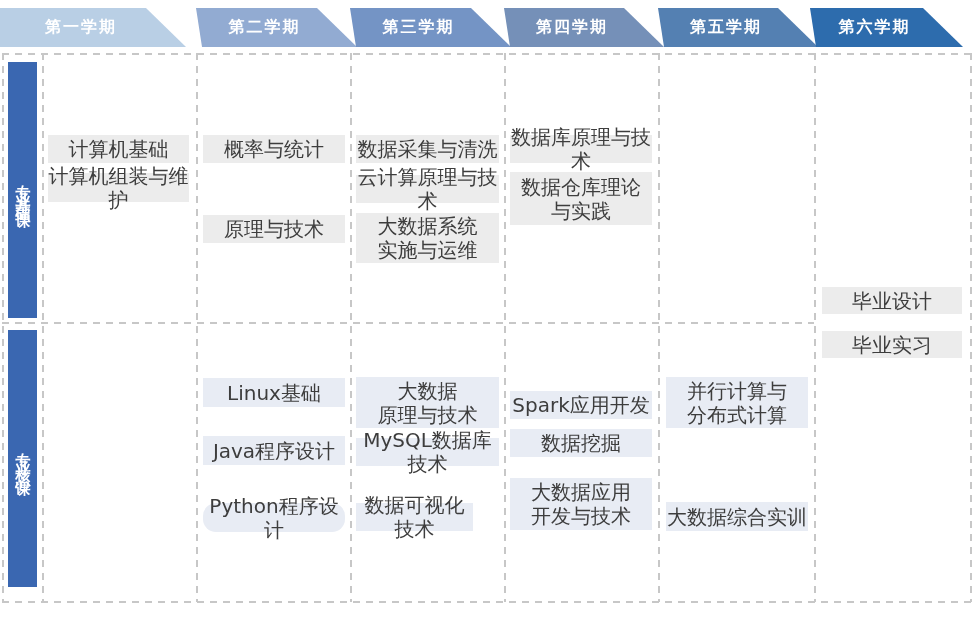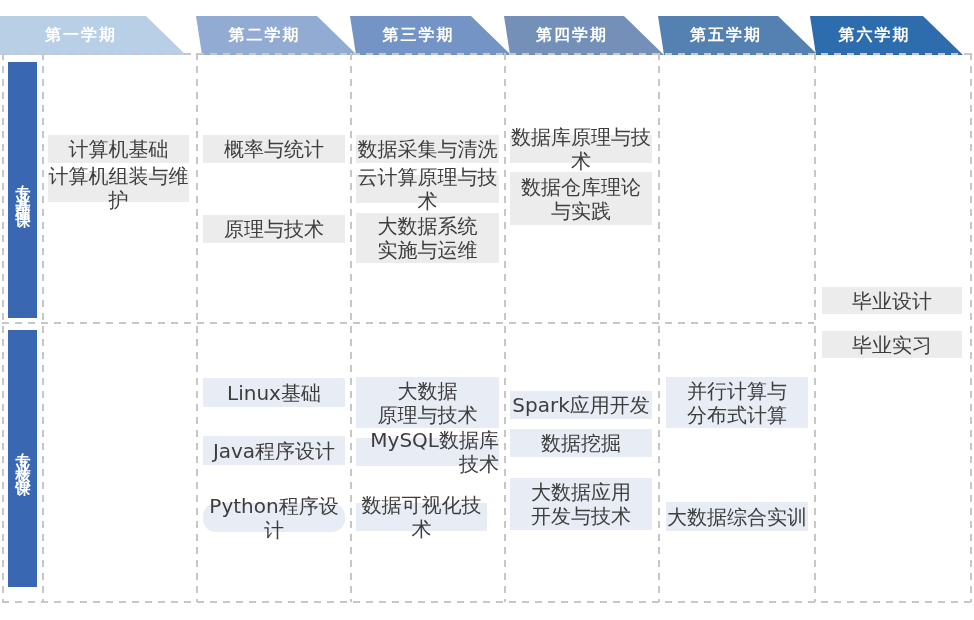--- a/index.html
+++ b/index.html
@@ -4,21 +4,21 @@
 <style>
   html,body{margin:0;padding:0;background:#fff;}
   .canvas{
     position:relative;width:974px;height:620px;background:#ffffff;overflow:hidden;
     font-family:"DejaVu Sans","Liberation Sans",sans-serif;
   }
   
   .banner{
     position:absolute;top:8px;height:39px;
     clip-path:polygon(0 0, calc(100% - 40px) 0, 100% 100%, 6px 100%);
-    display:flex;align-items:center;justify-content:center;margin-top:8px;
+    display:flex;align-items:center;justify-content:center;
   }
   .banner.first{clip-path:polygon(0 0, calc(100% - 40px) 0, 100% 100%, 0 100%);}
   .banner .label{
     color:#ffffff;font-size:16px;font-weight:600;letter-spacing:2px;
     transform:translateX(-12px);white-space:nowrap;
   }
   
   .side-bar{
     position:absolute;left:8px;width:29px;
     display:flex;align-items:center;justify-content:center;
@@ -100,22 +100,22 @@
   <div class="course" style="left: 822px; top: 287px; width: 140px; height: 27px; background: rgb(236, 236, 236);">毕业设计</div>
 
   <div class="course" style="left: 822px; top: 331px; width: 140px; height: 27px; background: rgb(236, 236, 236);">毕业实习</div>
 
   <div class="course" style="left: 203px; top: 436px; width: 142px; height: 29px; background: rgb(232, 236, 244);">Java程序设计</div>
   <div class="course" style="left: 203px; top: 378px; width: 142px; height: 29px; background: rgb(232, 236, 244);">Linux基础</div>
   <div class="course" style="left: 203px; top: 503px; width: 142px; height: 29px; background: rgb(232, 236, 244); border-radius: 13px;">Python程序设计</div>
 
   <div class="course" style="left: 356px; top: 377px; width: 143px; height: 51px; background: rgb(232, 236, 244);">大数据
 原理与技术</div>
-  <div class="course" style="left: 356px; top: 438px; width: 143px; height: 28px; background: rgb(232, 236, 244); text-align: right;">MySQL数据库技术</div>
-  <div class="course" style="left: 356px; top: 503px; width: 131px; height: 28px; background: rgb(232, 236, 244);">数据可视化技术</div>
+  <div class="course" style="left: 356px; top: 438px; width: 143px; height: 28px; background: rgb(232, 236, 244);">MySQL数据库技术</div>
+  <div class="course" style="left: 356px; top: 503px; width: 117px; height: 28px; background: rgb(232, 236, 244);">数据可视化技术</div>
 
   <div class="course" style="left: 510px; top: 391px; width: 142px; height: 28px; background: rgb(232, 236, 244);">Spark应用开发</div>
   <div class="course" style="left: 510px; top: 429px; width: 142px; height: 28px; background: rgb(232, 236, 244);">数据挖掘</div>
   <div class="course" style="left: 510px; top: 478px; width: 142px; height: 52px; background: rgb(232, 236, 244);">大数据应用
 开发与技术</div>
 
   <div class="course" style="left: 666px; top: 377px; width: 142px; height: 51px; background: rgb(232, 236, 244);">并行计算与
 分布式计算</div>
   <div class="course" style="left: 666px; top: 502px; width: 142px; height: 29px; background: rgb(232, 236, 244);">大数据综合实训</div>
 

